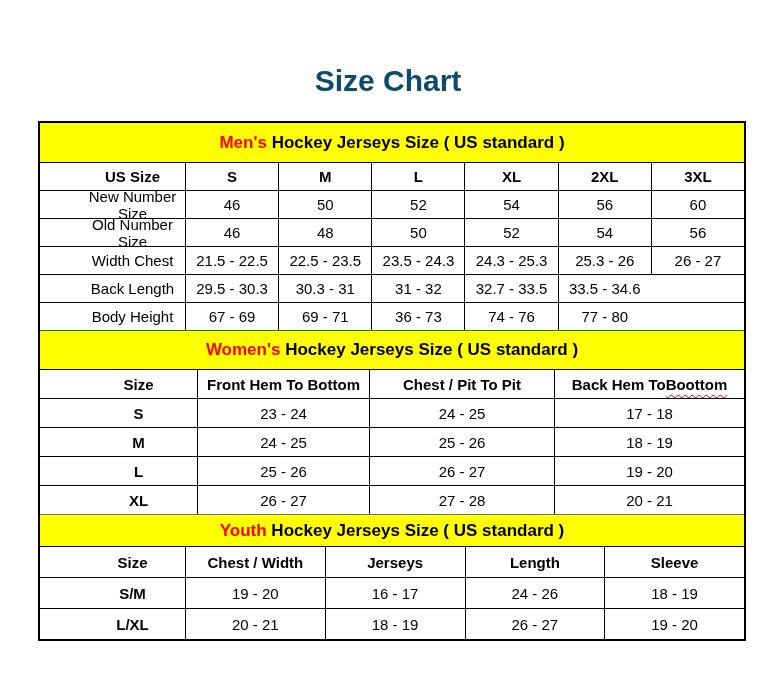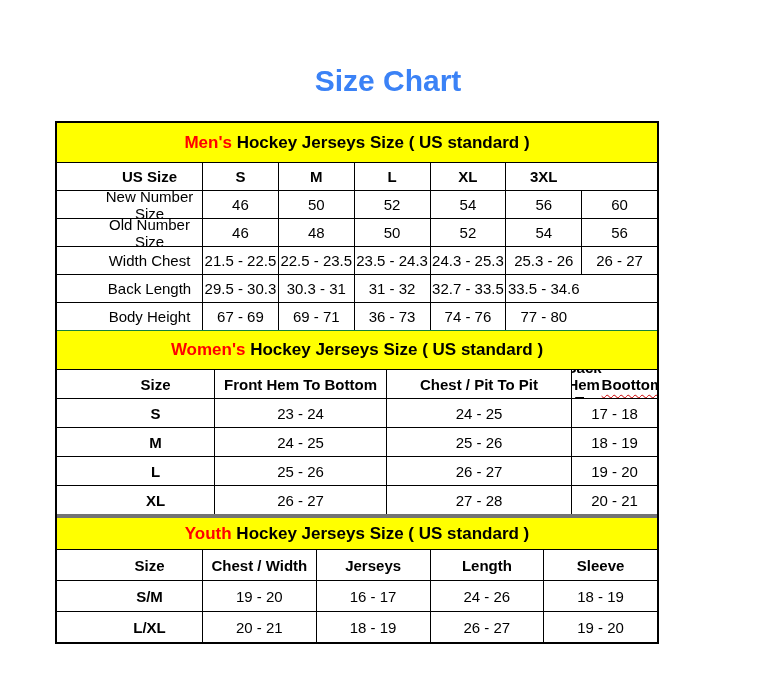--- a/index.html
+++ b/index.html
@@ -10,44 +10,44 @@
     background: #ffffff;
     overflow: hidden;
     font-family: "Liberation Sans", sans-serif;
     color: #000000;
   }
   .page-title {
     margin-top: 64px;
     text-align: center;
     font-size: 30px;
     font-weight: bold;
-    color: #3b82f6;
+    color: #0c4a6e;
     letter-spacing: 0px;
   }
   .chart-wrap {
     position: absolute;
-    left: 55px;
+    left: 38px;
     top: 121px;
-    width: 604px;
+    width: 708px;
     border: 2px solid #000000;
     box-sizing: border-box;
     background: #ffffff;
   }
   .band {
     background: #FFFF00;
     display: flex;
     align-items: center;
     justify-content: center;
     font-weight: bold;
     font-size: 17px;
     white-space: pre-wrap;
   }
   .band-mens   { height: 39px; }
   .band-womens { height: 38px; border-top: 1px solid #15803d; }
-  .band-youth  { height: 31px; border-top: 4px solid #737373; }
+  .band-youth  { height: 31px; border-top: 1px solid #737373; }
   .band .red { color: #FF0000; }
   .row {
     display: grid;
     border-top: 1px solid #000000;
   }
   .row > div {
     display: flex;
     align-items: center;
     justify-content: center;
     border-left: 1px solid #000000;
@@ -82,20 +82,21 @@
   <div class="band band-mens">
     <span class="red">Men's</span><span> Hockey Jerseys Size ( US standard )</span>
   </div>
 
   <div class="row header-row mens-cols">
     <div>US Size</div>
     <div>S</div>
     <div>M</div>
     <div>L</div>
     <div>XL</div>
+    <div>2XL</div>
     <div>3XL</div>
   </div>
 
   <div class="row mens-cols">
     <div>New Number Size</div>
     <div>46</div>
     <div>50</div>
     <div>52</div>
     <div>54</div>
     <div>56</div>

